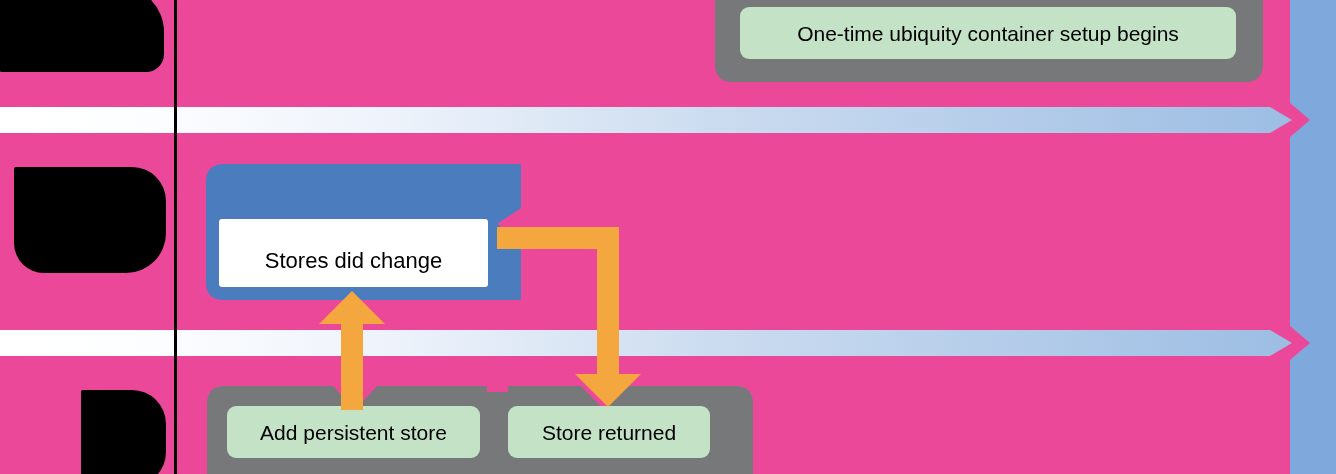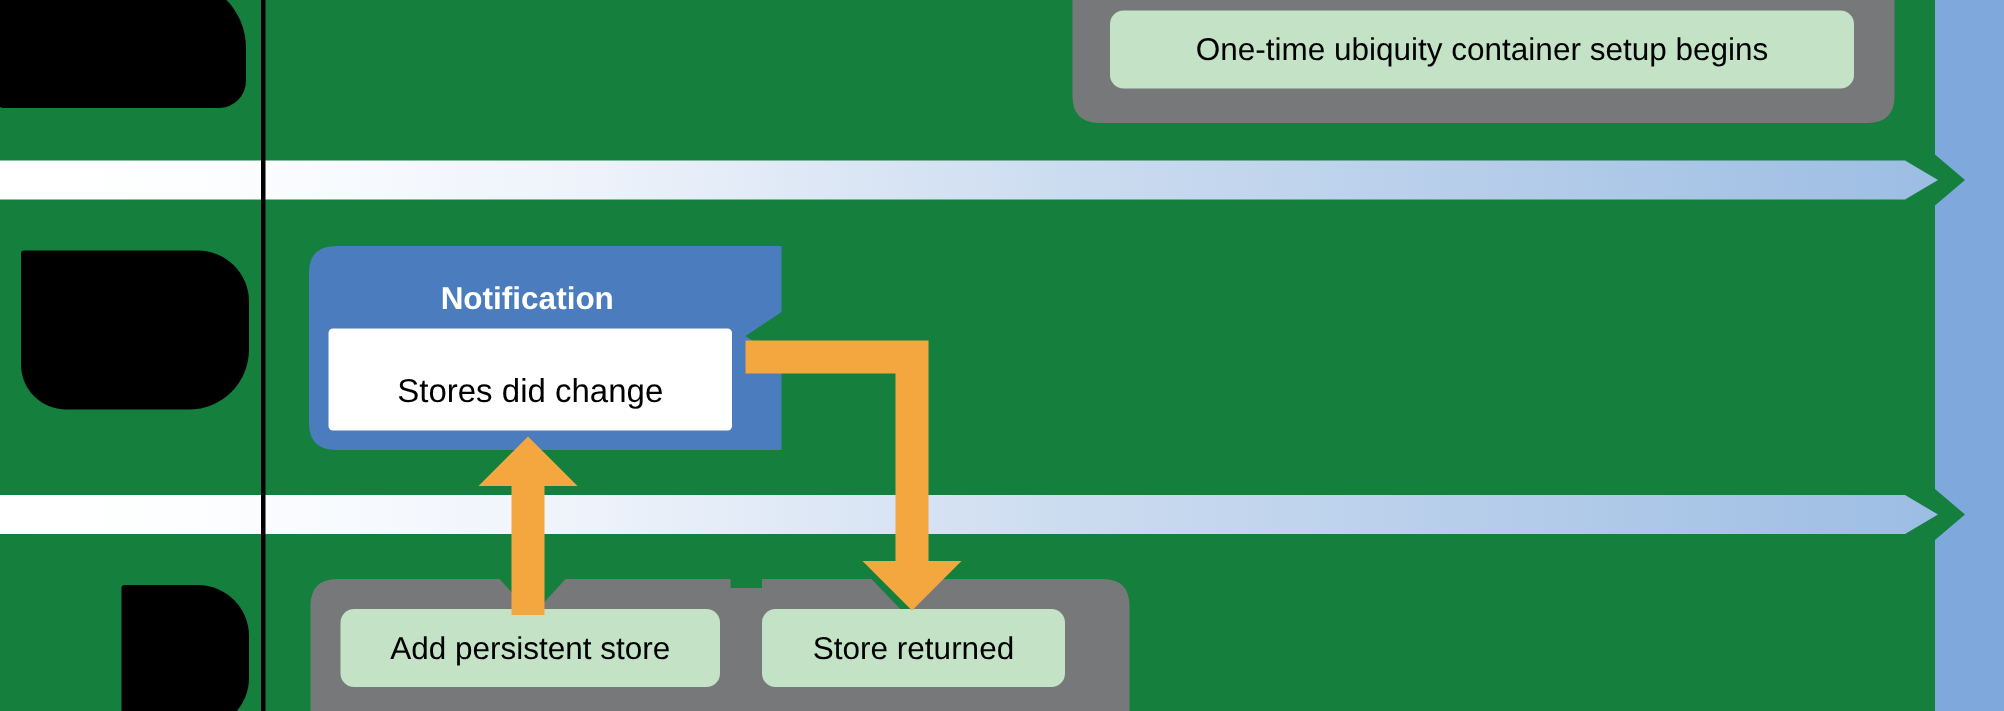--- a/index.html
+++ b/index.html
@@ -8,21 +8,21 @@
     background: #ffffff;
   }
   body {
     font-family: "Liberation Sans", sans-serif;
   }
   #stage {
     position: relative;
     width: 1336px;
     height: 474px;
     overflow: hidden;
-    background: #15803d;
+    background: #ec4899;
   }
   #svg-layer {
     position: absolute;
     left: 0; top: 0;
     width: 1336px;
     height: 474px;
   }
   .lane-label-redaction {
     position: absolute;
     background: #000000;
@@ -187,21 +187,20 @@
                L 497 249 Z" fill="#f5a73f"></path>
     </g>
   </svg>
 
   <div class="lane-label-redaction" style="left:-10px; top:-14px; width:174px; height:86px; border-radius:40px 46px 18px 14px;"></div>
   <div class="lane-label-redaction" style="left:14px; top:167px; width:152px; height:106px; border-radius:2px 34px 40px 30px;"></div>
   <div class="lane-label-redaction" style="left:81px; top:390px; width:85px; height:96px; border-radius:2px 34px 34px 2px;"></div>
 
   <div class="node-text" style="left:740px; top:7px; width:496px; height:52px;">One-time ubiquity container setup begins</div>
 
-  <div class="callout-title" style="left:206px; top:185px; width:291px; height:28px;">Notification</div>
 
   <div class="callout-body-text" style="left:219px; top:219px; width:269px; height:84px;">Stores did change</div>
 
   <div class="node-text" style="left:227px; top:406px; width:253px; height:52px;">Add persistent store</div>
 
   <div class="node-text" style="left:508px; top:406px; width:202px; height:52px;">Store returned</div>
 
 </div>
 
 </body></html>

